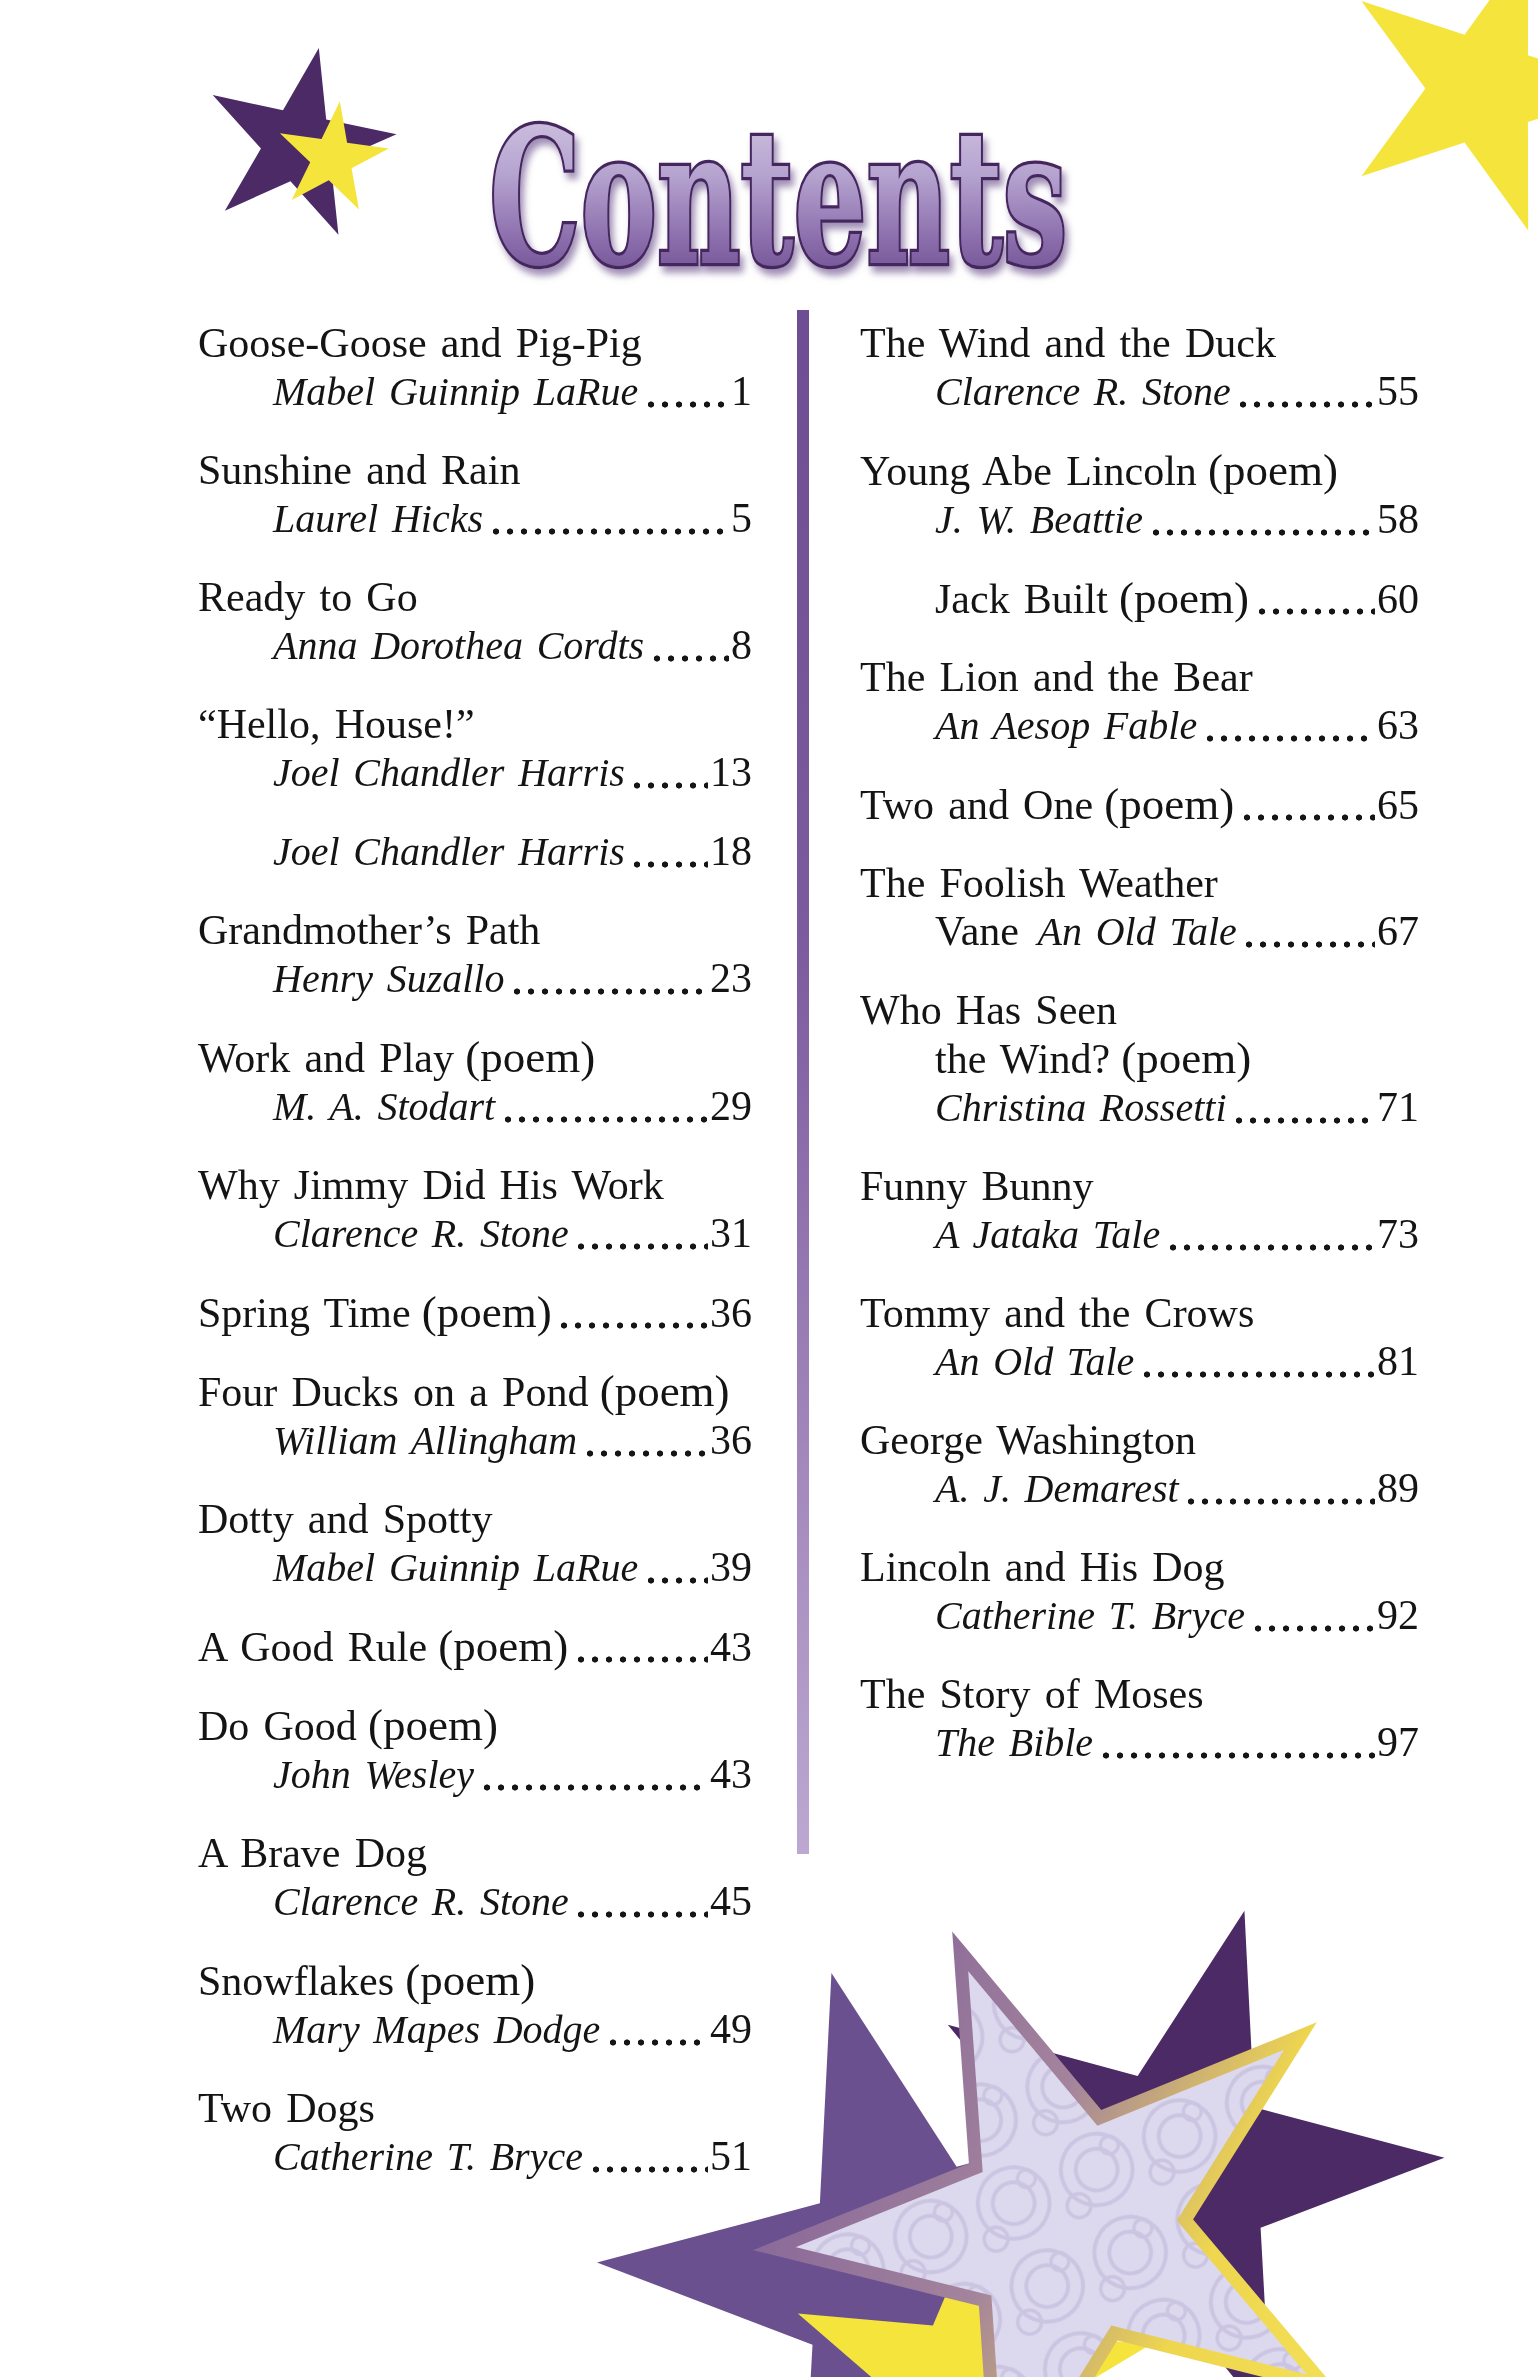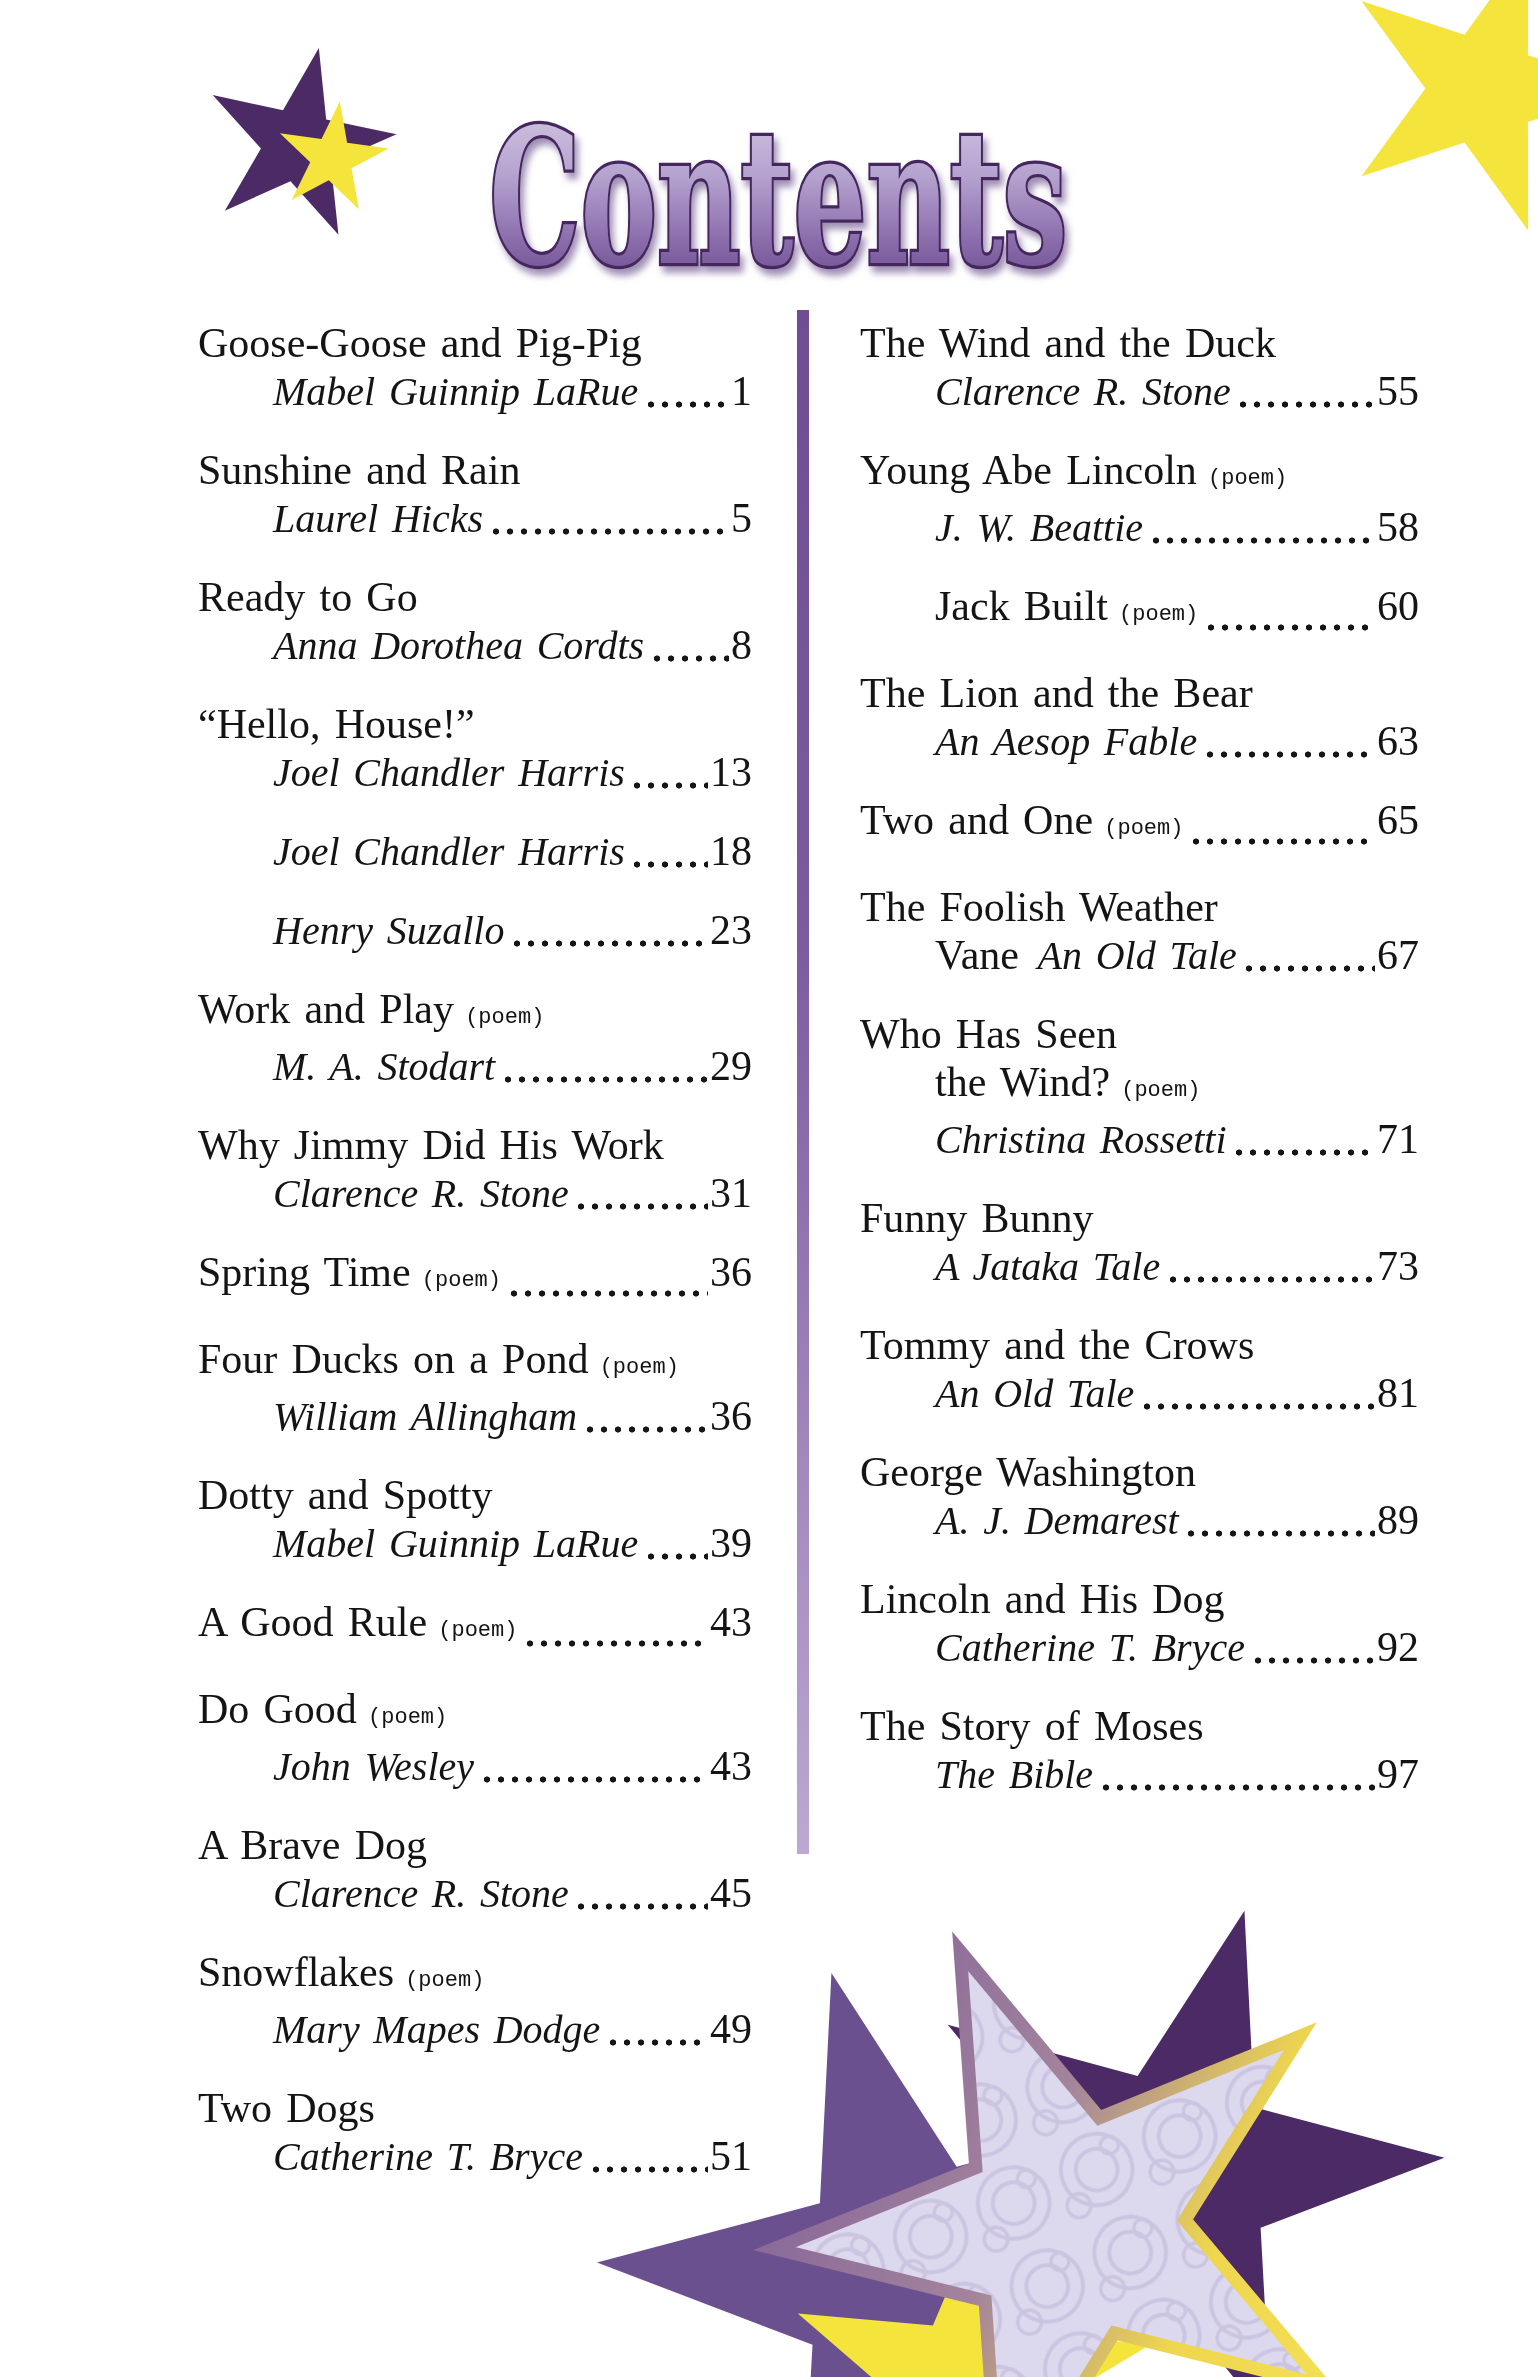--- a/index.html
+++ b/index.html
@@ -18,21 +18,21 @@
   #right-col{left:848px;width:559px;}
   .entry{margin-bottom:30px;}
   .line{
     display:flex;align-items:baseline;font-size:42px;line-height:48px;
     white-space:nowrap;word-spacing:3.7px;
   }
   .line.indent{padding-left:75px;}
   .rm{font-style:normal;}
   .it{font-style:italic;font-size:40px;}
   .mixed{margin-left:18.6px;}
-  .suffix{font-size:22px;margin-left:11.2px;font-family:Liberation Mono, monospace;}
+  .suffix{font-size:45px;margin-left:11.2px;}
   .leader{
     flex:1 1 auto;min-width:24px;margin:0 1.9px 0 5.6px;align-self:stretch;
     background-image:radial-gradient(circle,#161616 2.8px,rgba(0,0,0,0) 3.5px);
     background-size:14px 9.3px;background-repeat:repeat-x;
     background-position:left 0px bottom 6.5px;
   }
   .page-num{font-size:42px;font-style:normal;}
 </style>
 </head>
 <body>
@@ -122,20 +122,23 @@
         </div>
       </div>
       <div class="entry">
         <div class="line indent">
           <span class="it">Joel Chandler Harris</span>
           <span class="leader"></span>
           <span class="page-num">18</span>
         </div>
       </div>
       <div class="entry">
+        <div class="line">
+          <span class="rm">Grandmother’s Path</span>
+        </div>
         <div class="line indent">
           <span class="it">Henry Suzallo</span>
           <span class="leader"></span>
           <span class="page-num">23</span>
         </div>
       </div>
       <div class="entry">
         <div class="line">
           <span class="rm">Work and Play</span>
           <span class="suffix">(poem)</span>

